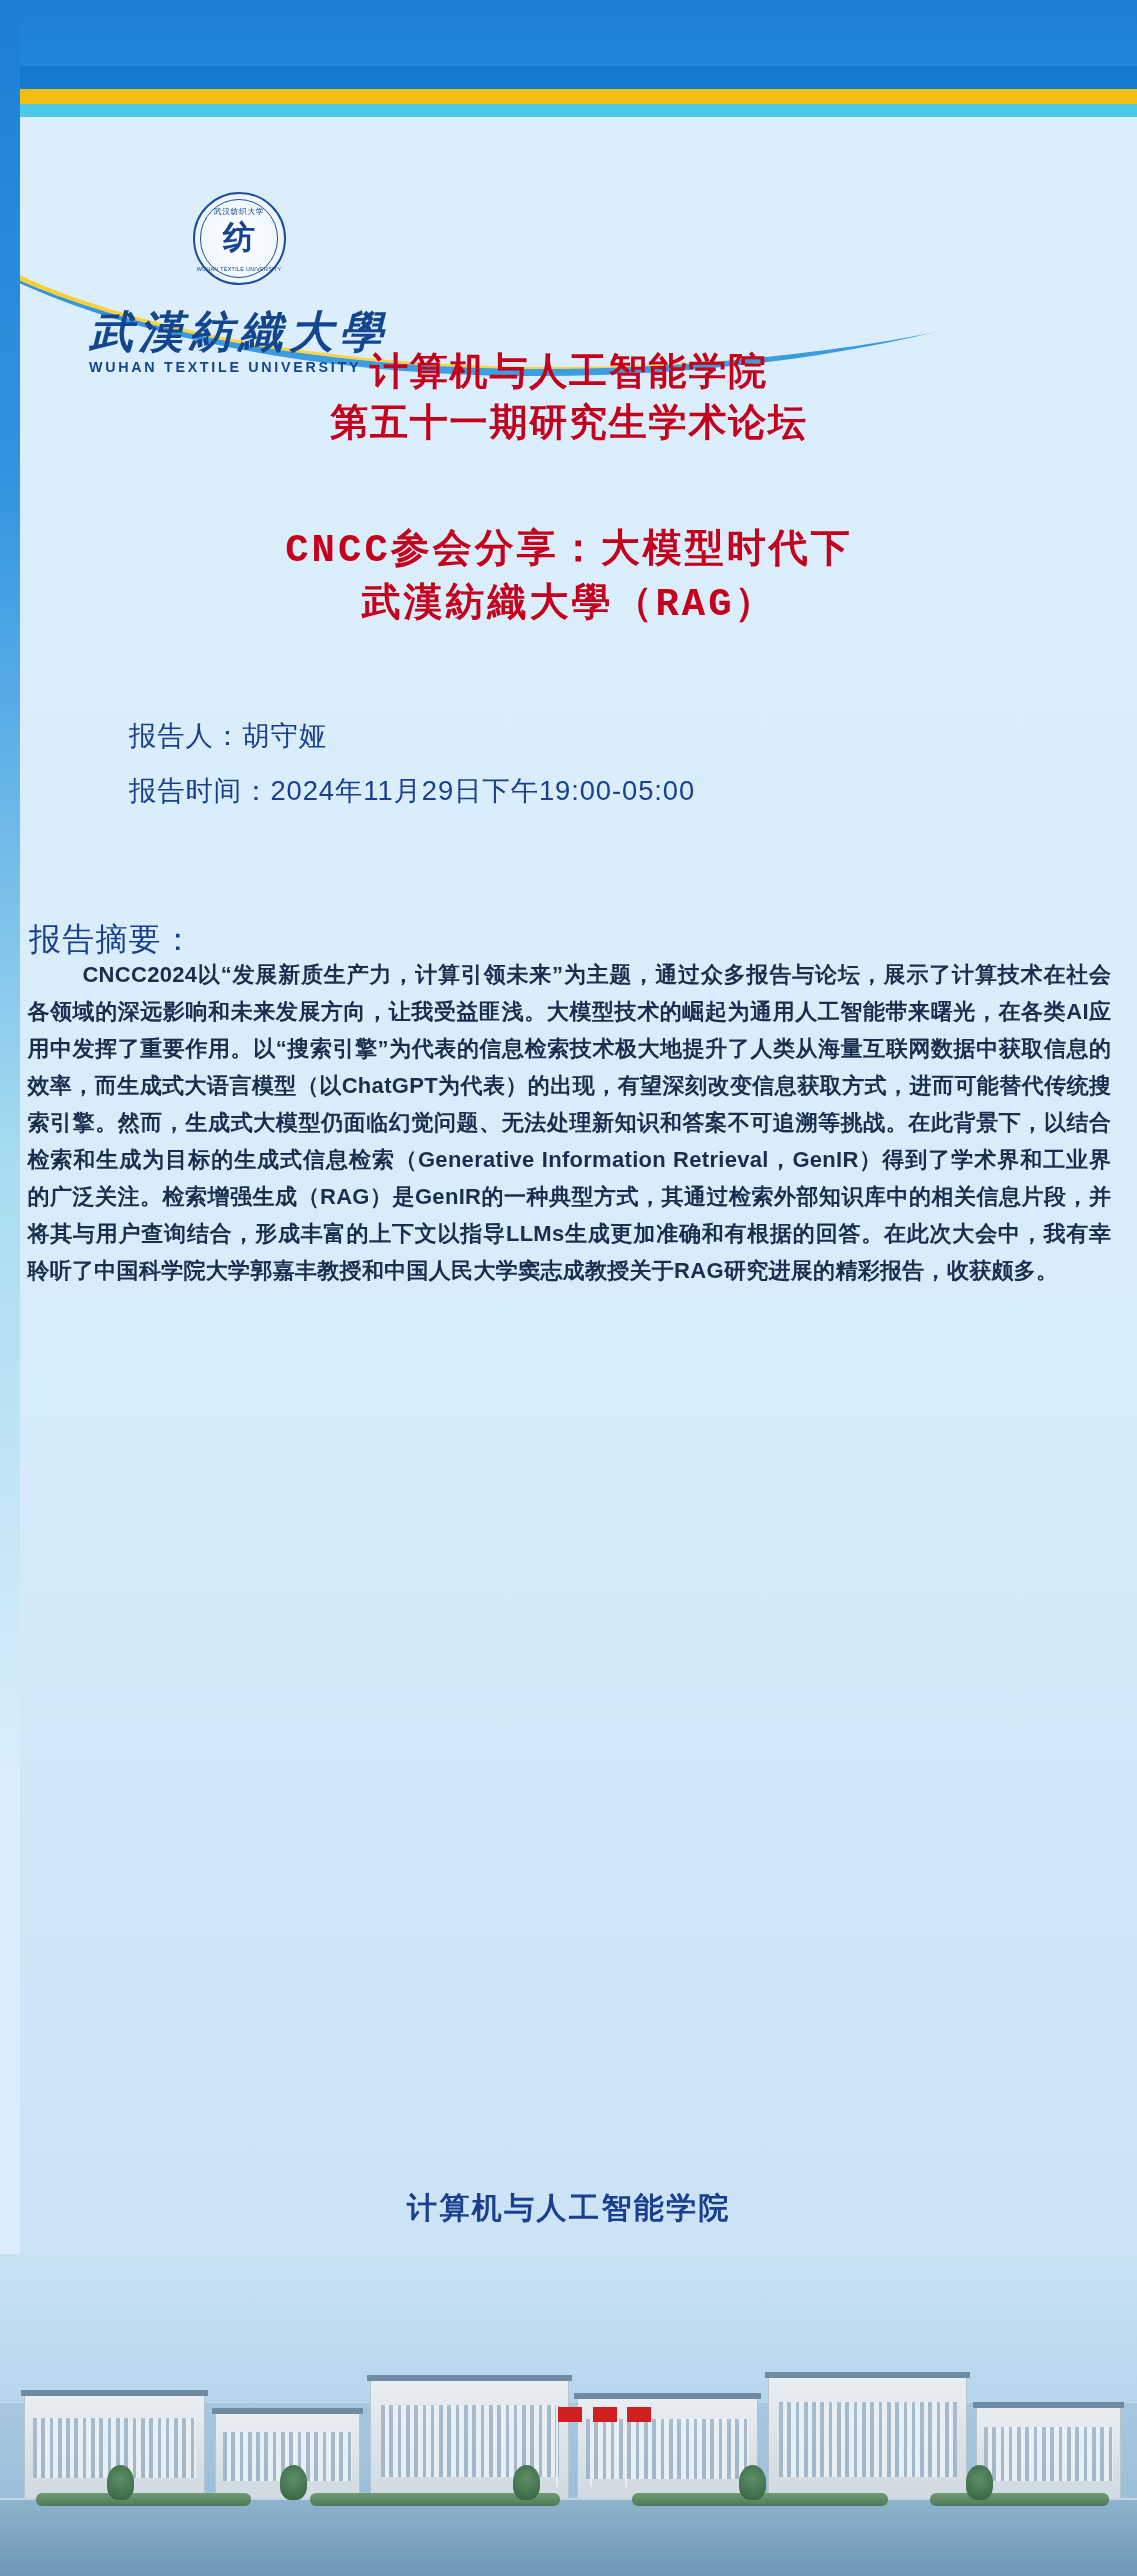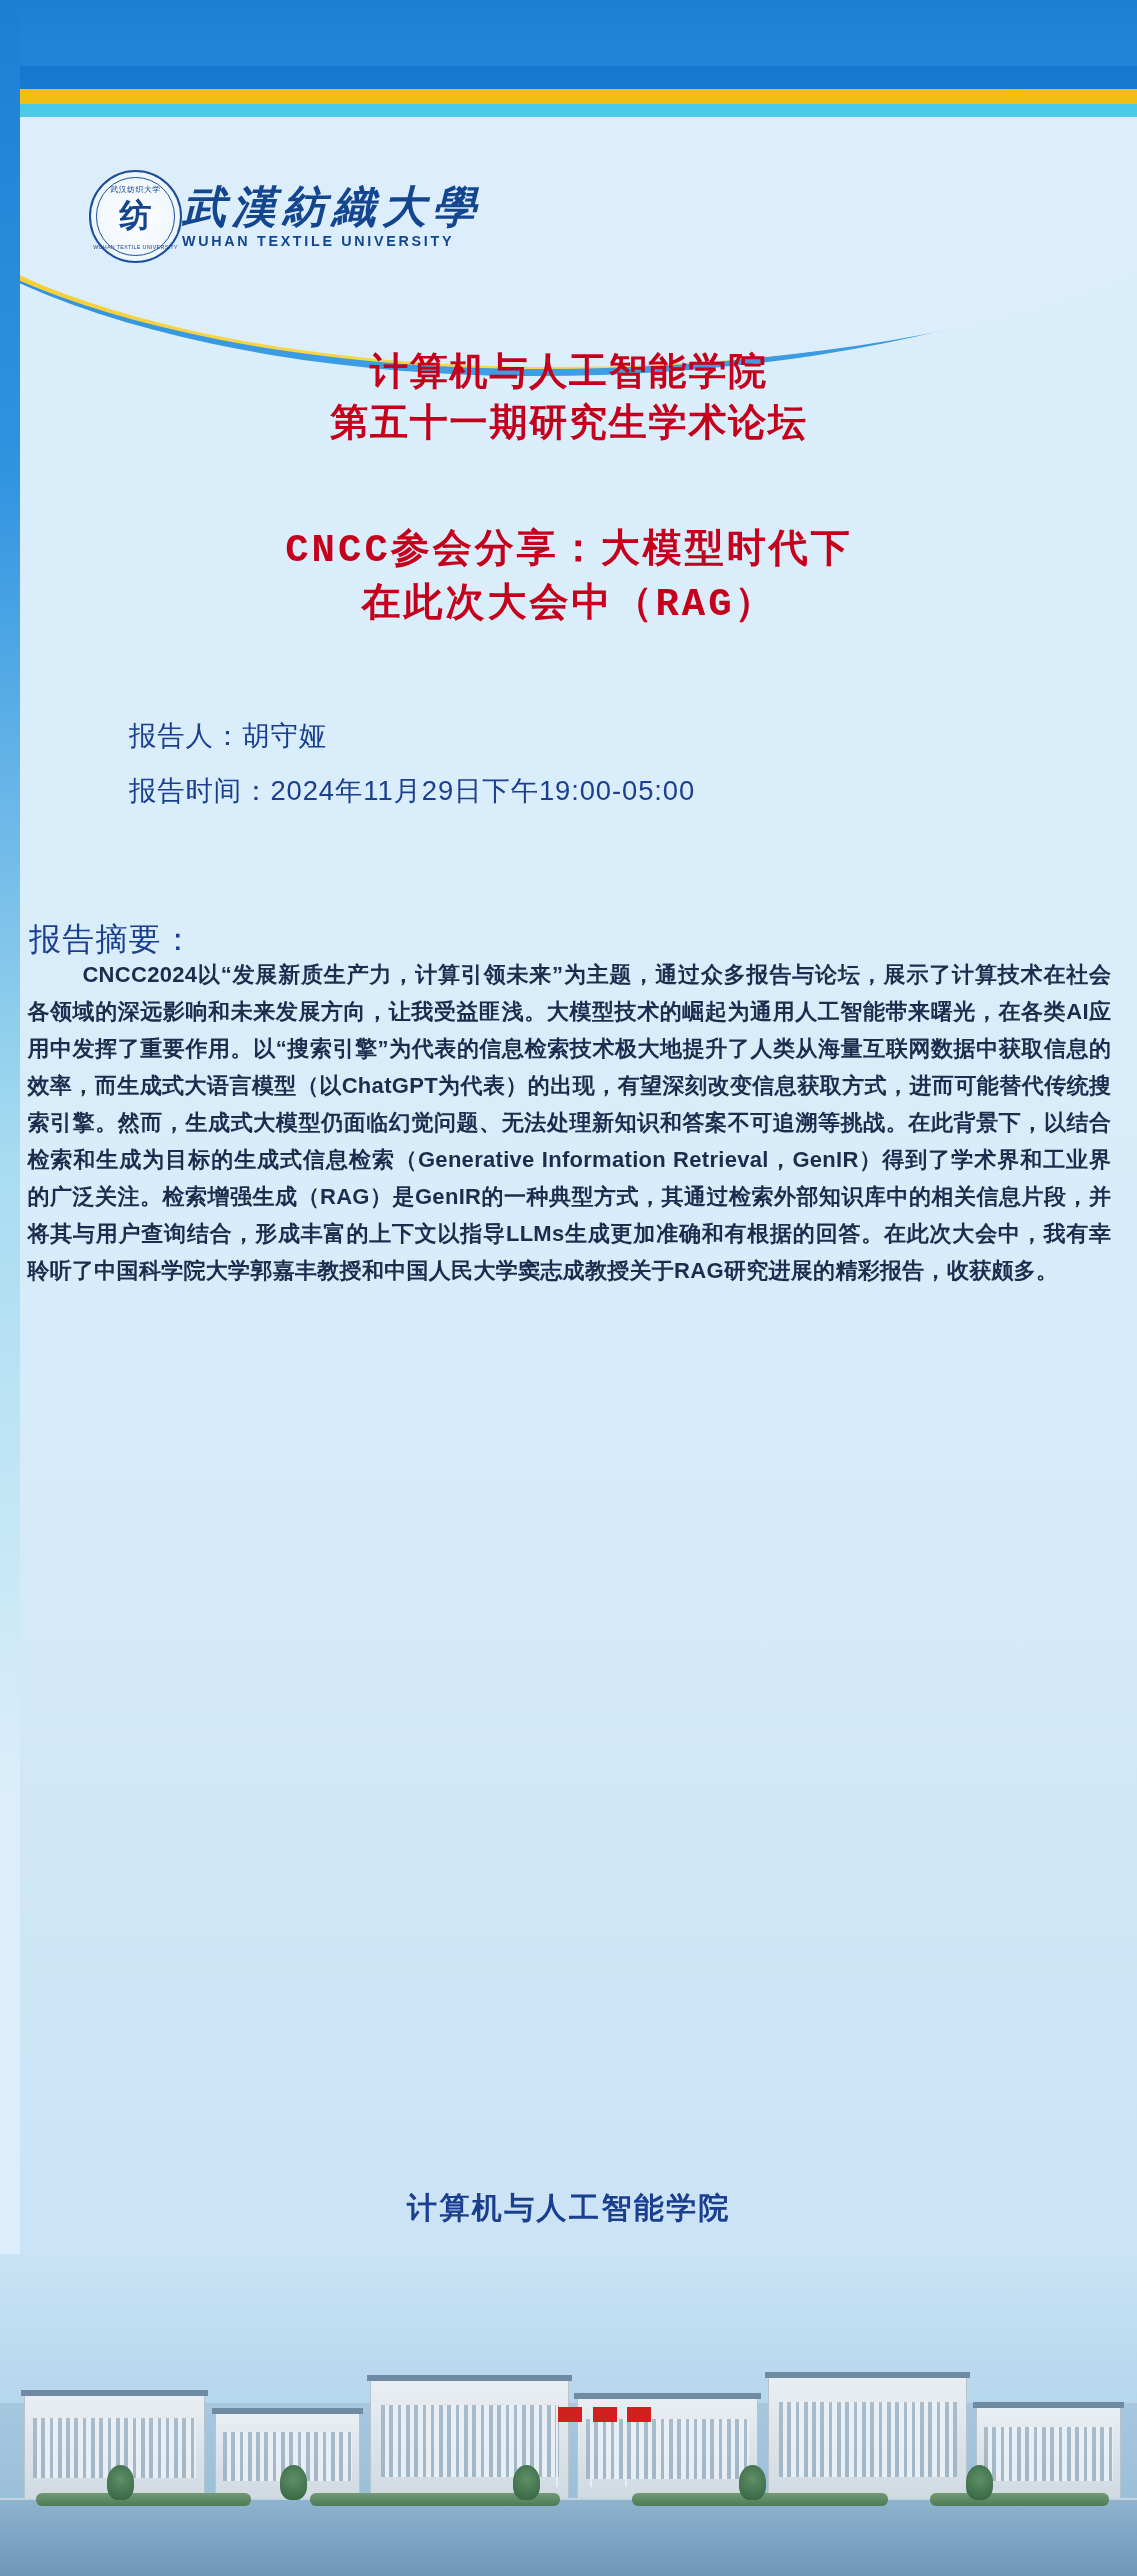--- a/index.html
+++ b/index.html
@@ -76,24 +76,25 @@
     left: 0; top: 0;
     width: 20px;
     height: 2576px;
     background: linear-gradient(180deg, #1d7fd4 0%, #2f93e0 18%, #a7dcf0 45%, #dceefb 70%);
   }
 
   
   .logo-row {
     position: absolute;
     left: 89px;
-    top: 170px;
+    top: 192px;
     display: flex;
     align-items: center;
-    gap: 0;
+    gap: 24px;
+    flex-direction: column;
   }
   .logo-seal {
     width: 89px;
     height: 89px;
     border-radius: 50%;
     border: 2.4px solid #1b4f9c;
     background: radial-gradient(circle at 50% 50%, #ffffff 0%, #eef6fd 70%, #dbeaf8 100%);
     position: relative;
     flex: none;
   }
@@ -332,21 +333,21 @@
     </div>
   </div>
 
   <div class="heading-block">
     <div class="org-line">计算机与人工智能学院</div>
     <div class="org-line">第五十一期研究生学术论坛</div>
   </div>
 
   <div class="title-block">
     <div class="title-line">CNCC参会分享：大模型时代下</div>
-    <div class="title-line">在此次大会中（RAG）</div>
+    <div class="title-line">武漢紡織大學（RAG）</div>
   </div>
 
   <div class="info-block">
     <div class="info-line">报告人：胡守娅</div>
     <div class="info-line">报告时间：2024年11月29日下午19:00-05:00</div>
   </div>
 
   <div class="abstract-heading">报告摘要：</div>
   <div class="abstract-body">CNCC2024以“发展新质生产力，计算引领未来”为主题，通过众多报告与论坛，展示了计算技术在社会各领域的深远影响和未来发展方向，让我受益匪浅。大模型技术的崛起为通用人工智能带来曙光，在各类AI应用中发挥了重要作用。以“搜索引擎”为代表的信息检索技术极大地提升了人类从海量互联网数据中获取信息的效率，而生成式大语言模型（以ChatGPT为代表）的出现，有望深刻改变信息获取方式，进而可能替代传统搜索引擎。然而，生成式大模型仍面临幻觉问题、无法处理新知识和答案不可追溯等挑战。在此背景下，以结合检索和生成为目标的生成式信息检索（Generative Information Retrieval，GenIR）得到了学术界和工业界的广泛关注。检索增强生成（RAG）是GenIR的一种典型方式，其通过检索外部知识库中的相关信息片段，并将其与用户查询结合，形成丰富的上下文以指导LLMs生成更加准确和有根据的回答。在此次大会中，我有幸聆听了中国科学院大学郭嘉丰教授和中国人民大学窦志成教授关于RAG研究进展的精彩报告，收获颇多。</div>
 

